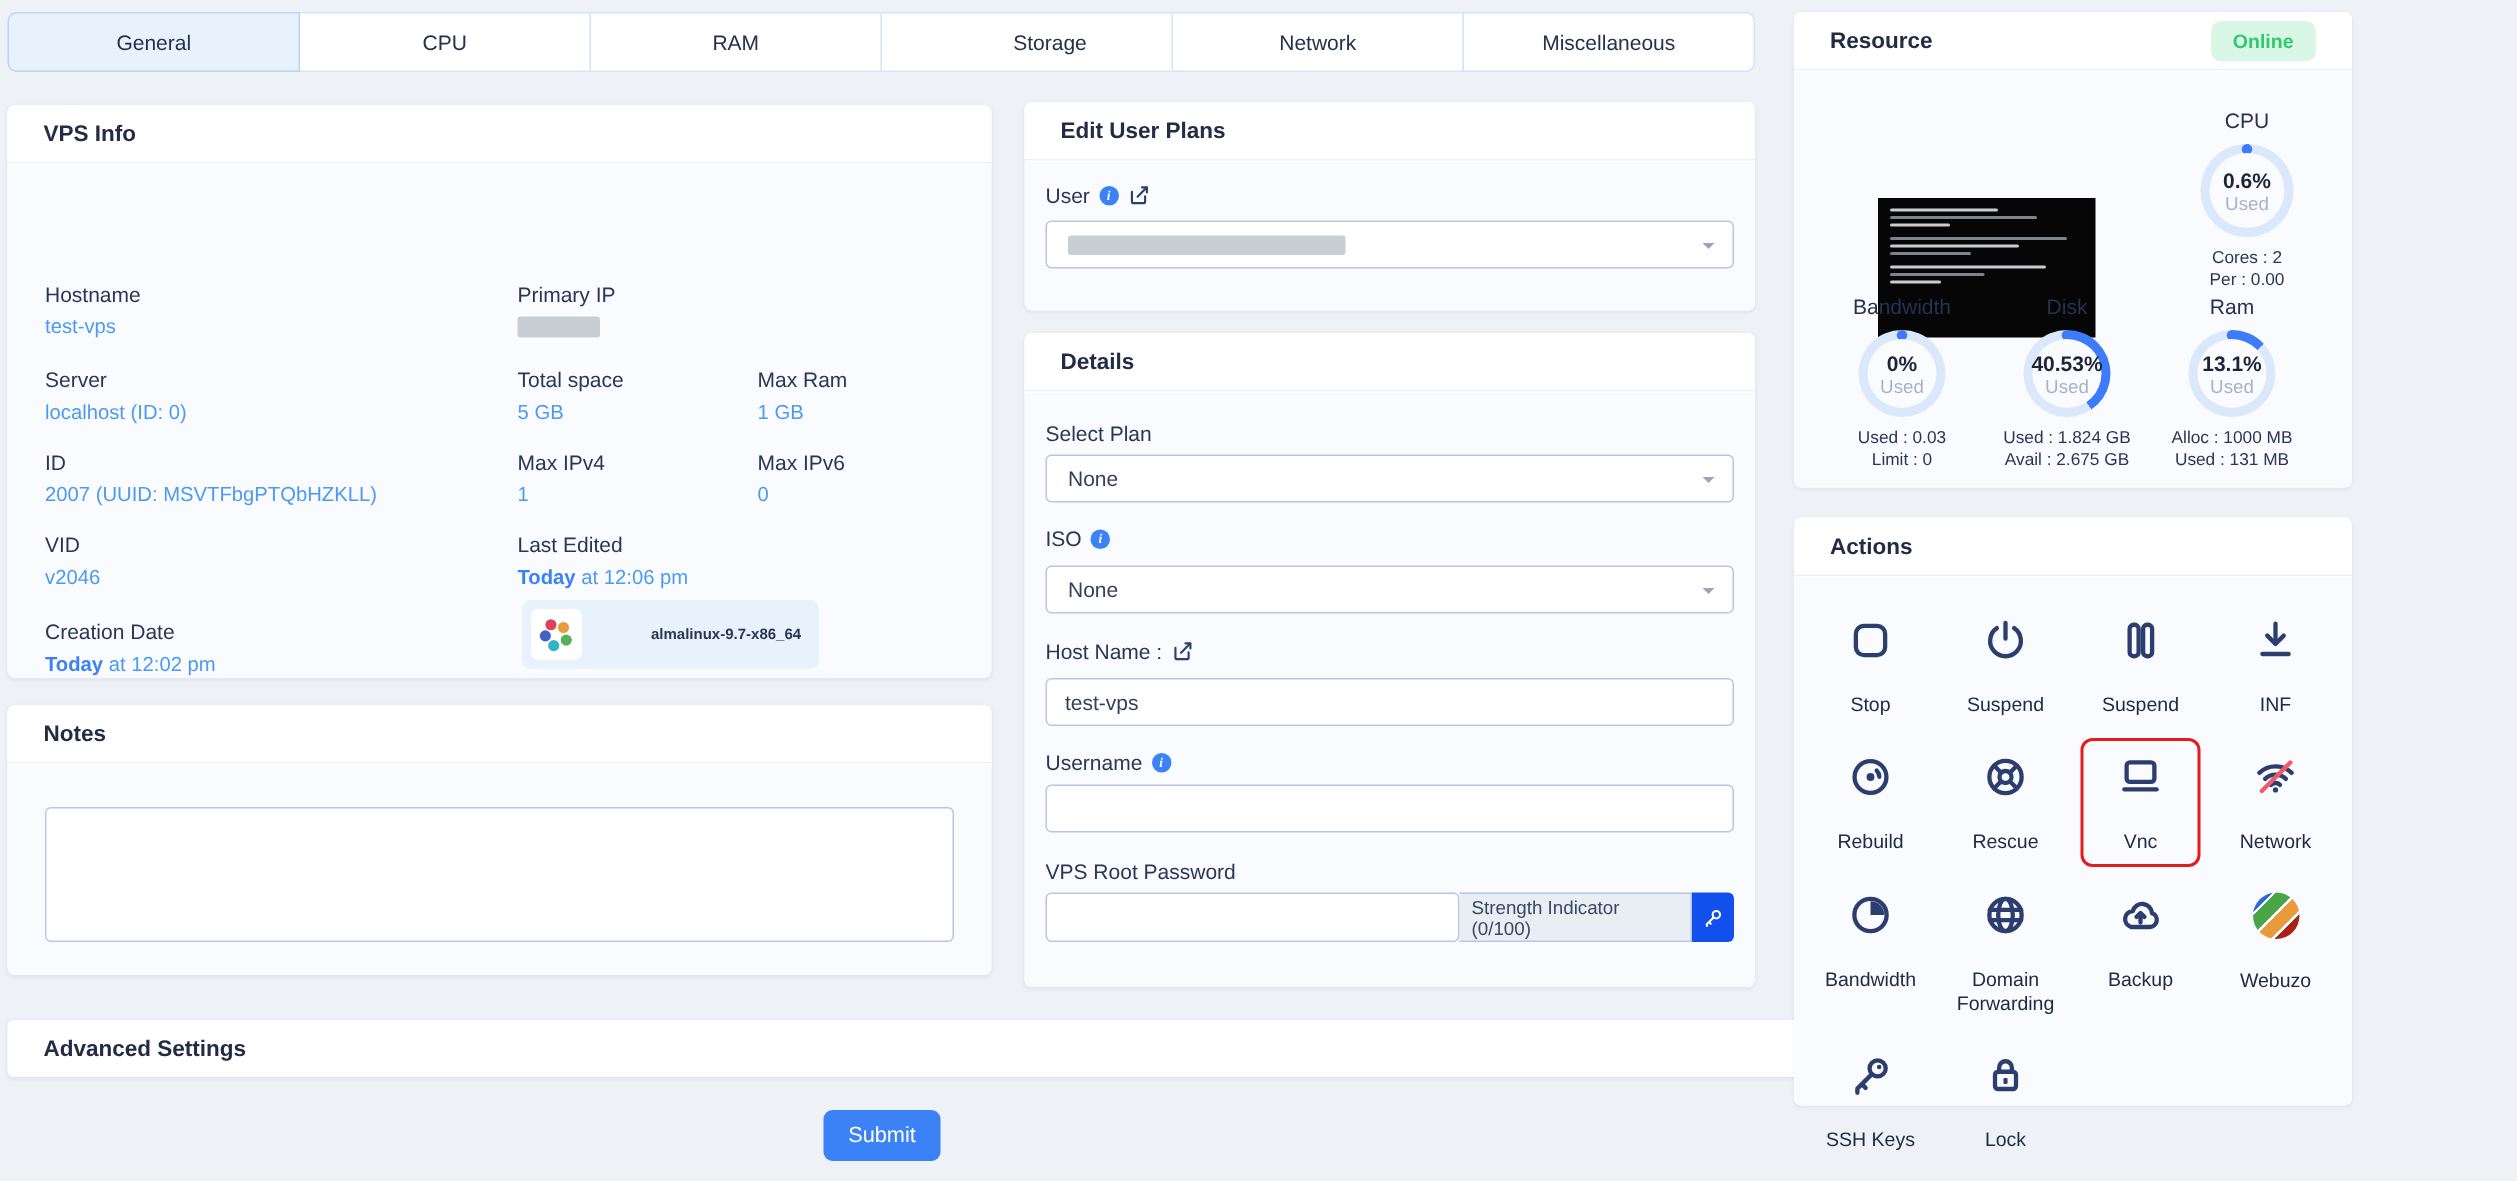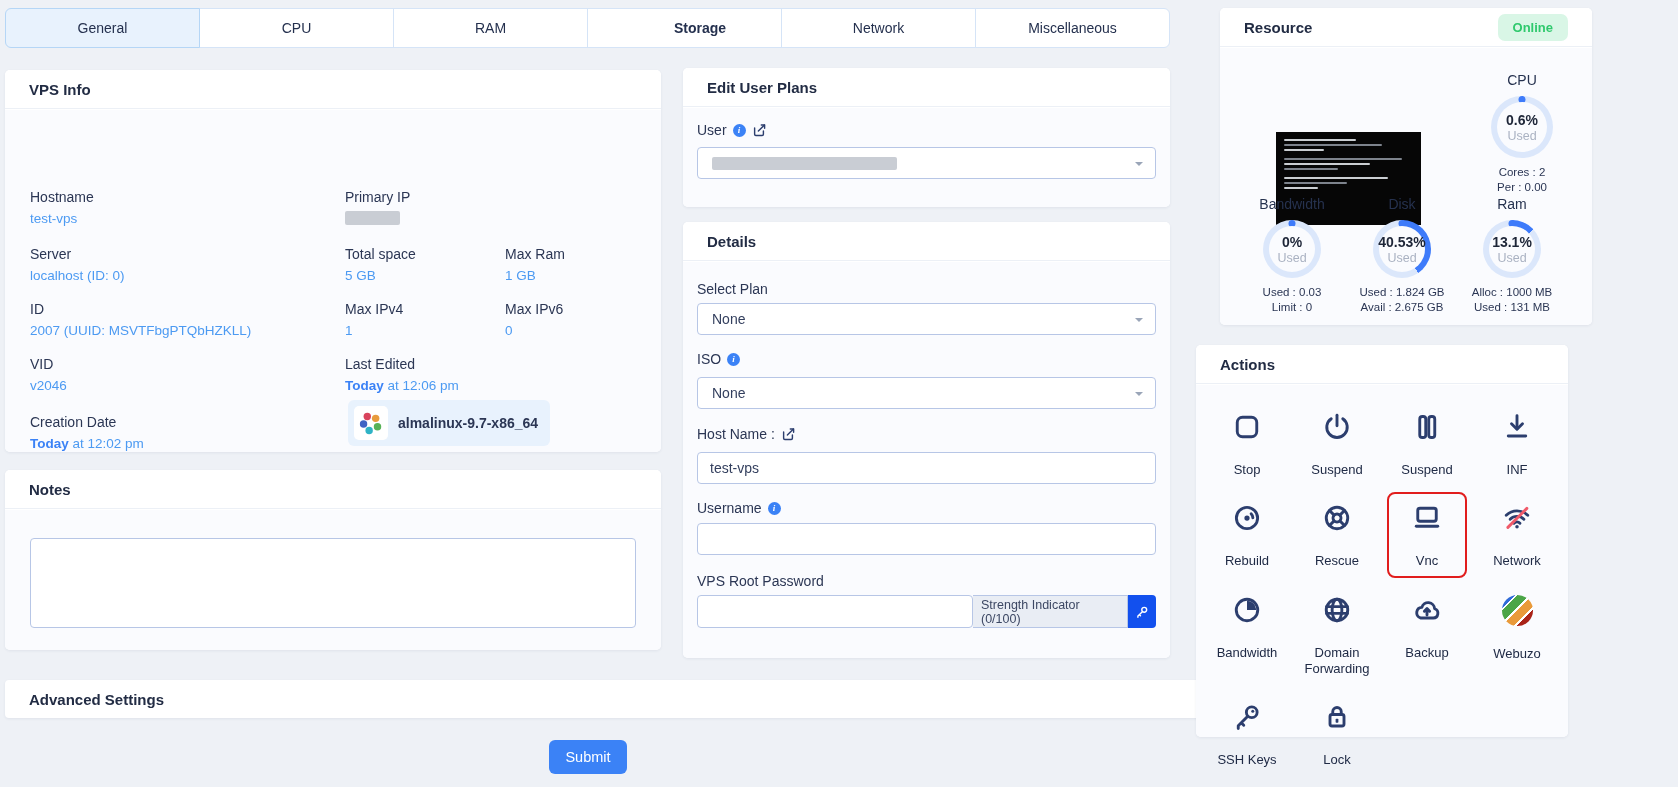--- a/index.html
+++ b/index.html
@@ -25,21 +25,21 @@
   
   .fld { position:absolute; }
   .f-label { font-size:14px; font-weight:500; color:#2b3654; }
   .f-link  { font-size:13.5px; color:#4c9af2; }
   .bold-today { color:#3b82f6; font-weight:700; }
   .redact { background:#c9cdd4; border-radius:2px; }
   .os-badge { position:absolute; display:flex; align-items:center; gap:10px; background:#e8f2fd;
               border-radius:6px; padding:6px 12px 6px 6px; }
   .os-logo-box { width:34px; height:34px; background:#fff; border-radius:5px; display:flex;
                  align-items:center; justify-content:center; }
-  .os-name { font-size:14px; font-weight:600; color:#2b3654; }
+  .os-name { font-size:10px; font-weight:600; color:#2b3654;margin-left:36px; }
   
   .form-label { position:absolute; font-size:14px; font-weight:500; color:#2b3654;
                 display:flex; align-items:center; gap:6px; }
   .info-dot { width:13px; height:13px; border-radius:50%; background:#3b82f6; color:#fff;
               font-size:9px; font-weight:700; display:inline-flex; align-items:center;
               justify-content:center; font-family:"Liberation Serif",serif; font-style:italic; }
   .sel, .inp { position:absolute; height:32px; background:#fff; border:1px solid #b7c6e6;
                border-radius:4px; font-size:14px; color:#333f5e; }
   .sel { display:flex; align-items:center; padding:0 14px; cursor:pointer; }
   .caret { position:absolute; right:12px; top:14px; width:0; height:0;
@@ -99,21 +99,21 @@
 
 <div class="tab first active" style="left:5px;width:195px;">
     <span>General</span>
   </div>
 <div class="tab" style="left:199px;width:195px;">
     <span>CPU</span>
   </div>
 <div class="tab" style="left:393px;width:195px;">
     <span>RAM</span>
   </div>
-<div class="tab" style="left:587px;width:226px;font-weight:bold;">
+<div class="tab" style="left:587px;width:226px;">
     <span>Storage</span>
   </div>
 <div class="tab" style="left:781px;width:195px;">
     <span>Network</span>
   </div>
 <div class="tab last" style="left:975px;width:195px;">
     <span>Miscellaneous</span>
   </div>
 
 <div class="card" style="left:5px;top:70px;width:656px;height:382px;">
@@ -245,21 +245,21 @@
     </div>
     <button class="key-btn" style="left:445px;top:333px;">
       <svg width="14" height="14" viewBox="0 0 24 24">
         <circle cx="15.8" cy="8.2" r="4.2" fill="none" stroke="#fff" stroke-width="2.4"></circle>
         <path d="M12.6 11.4 L5 19 v2.2 M7.4 16.6 l2 2" fill="none" stroke="#fff" stroke-width="2.4" stroke-linecap="round"></path>
       </svg>
     </button>
   </div>
 </div>
 
-<div class="card" style="left:1196px;top:8px;width:372px;height:317px;margin-left:24px;">
+<div class="card" style="left:1196px;top:8px;width:372px;height:317px;">
   <div class="card-head">
     <span>Resource</span>
     <span class="online-badge">Online</span>
   </div>
   <div class="card-body">
     <div class="term">
       <div class="tl" style="width:72px;"></div>
       <div class="tl dim" style="width:98px;"></div>
       <div class="tl" style="width:40px;margin-bottom:7px;"></div>
       <div class="tl dim" style="width:118px;"></div>

